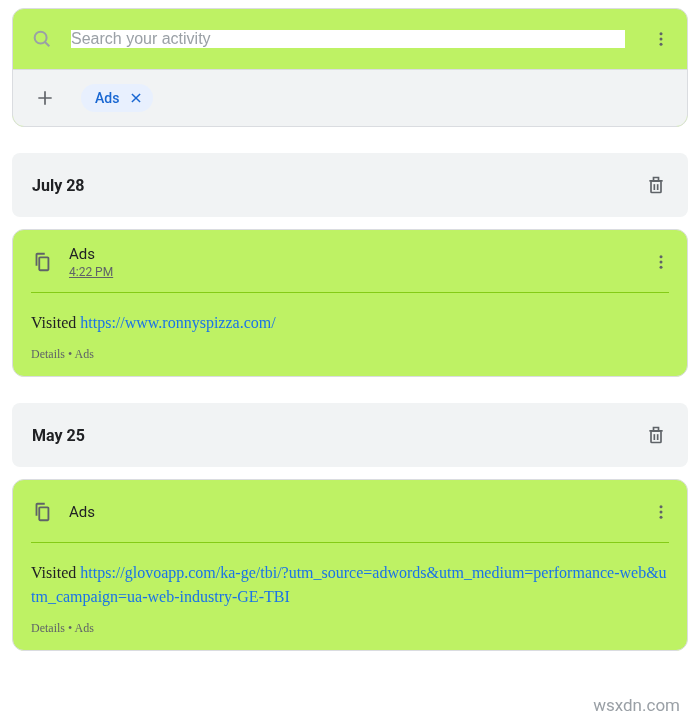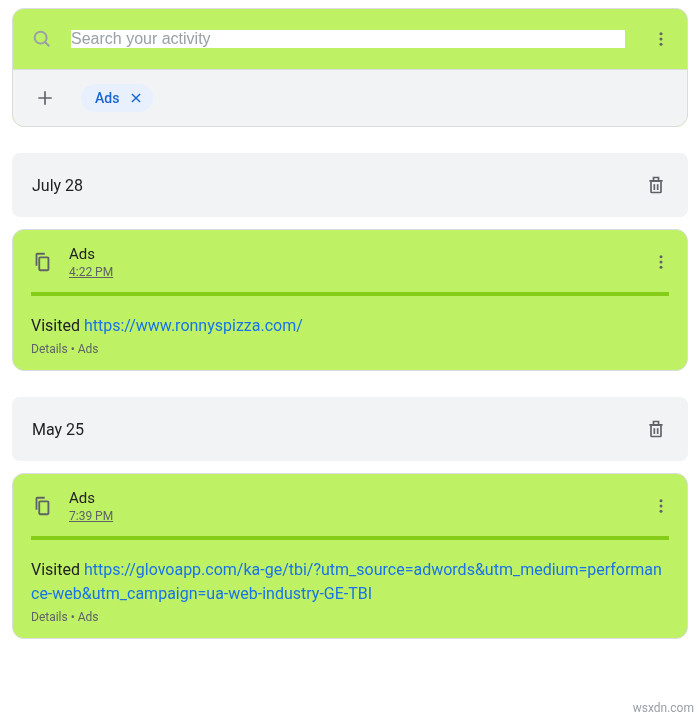--- a/index.html
+++ b/index.html
@@ -54,43 +54,44 @@
   }
   .date-header {
     background: #f1f3f4;
     border-radius: 8px;
     margin: 26px 12px 12px 12px;
     padding: 14px 14px 14px 20px;
     display: flex;
     align-items: center;
     justify-content: space-between;
     font-size: 16px;
-    font-weight: 400;
+    font-weight: 700;
     color: #202124;
   }
   .entry-head {
     display: flex;
     align-items: center;
     padding: 14px 8px 12px 18px;
     gap: 16px;
   }
   .entry-title { font-size: 15px; color: #202124; line-height: 1.2; }
   .entry-time { font-size: 12px; color: #5f6368; margin-top: 2px; text-decoration: underline; }
   .entry-head .grow { flex: 1; }
   .entry-body {
-    border-top: 4px solid #84cc16;
+    border-top: 1px solid #84cc16;
     margin: 0 18px;
     padding: 18px 0 14px 0;
+    font-family: Liberation Serif, serif;
   }
   .visited { font-size: 16px; color: #202124; line-height: 1.5; word-break: break-all; }
   .visited a { color: #1a73e8; text-decoration: none; }
-  .meta { font-size: 12px; color: #5f6368; margin-top: 4px; }
+  .meta { font-size: 12px; color: #5f6368; margin-top: 12px; }
   .meta span + span::before { content: " • "; }
   svg { display: block; }
-  .watermark { position: fixed; bottom: 6px; right: 6px; font-size: 12px; color: #9aa0a6; }
+  .watermark { position: fixed; bottom: 6px; right: 20px; font-size: 17px; color: #9aa0a6; }
 </style>
 </head>
 <body>
 
 <div class="card">
   <div class="search-row">
     <span class="icon">
       <svg width="22" height="22" viewBox="0 0 24 24" fill="none" stroke="#9aa0a6" stroke-width="2.2">
           <circle cx="10.5" cy="10.5" r="6.5"></circle>
           <line x1="20" y1="20" x2="15.2" y2="15.2"></line>
@@ -182,21 +183,20 @@
 
 <div class="card">
   <div class="entry-head">
     <span class="icon">
       <svg width="22" height="22" viewBox="0 0 24 24" fill="#5f6368">
           <path d="M15 2H7c-1.1 0-2 .9-2 2v12h2V4h8V2zm3 4H10c-1.1 0-2 .9-2 2v12c0 1.1.9 2 2 2h8c1.1 0 2-.9 2-2V8c0-1.1-.9-2-2-2zm0 14H10V8h8v12z"></path>
         </svg>
     </span>
     <div class="grow">
       <div class="entry-title">Ads</div>
-      <div class="entry-time">7:39 PM</div>
     </div>
     <span class="icon-btn">
       <svg width="18" height="18" viewBox="0 0 24 24" fill="#5f6368">
           <circle cx="12" cy="5" r="2"></circle>
           <circle cx="12" cy="12" r="2"></circle>
           <circle cx="12" cy="19" r="2"></circle>
         </svg>
     </span>
   </div>
   <div class="entry-body">

